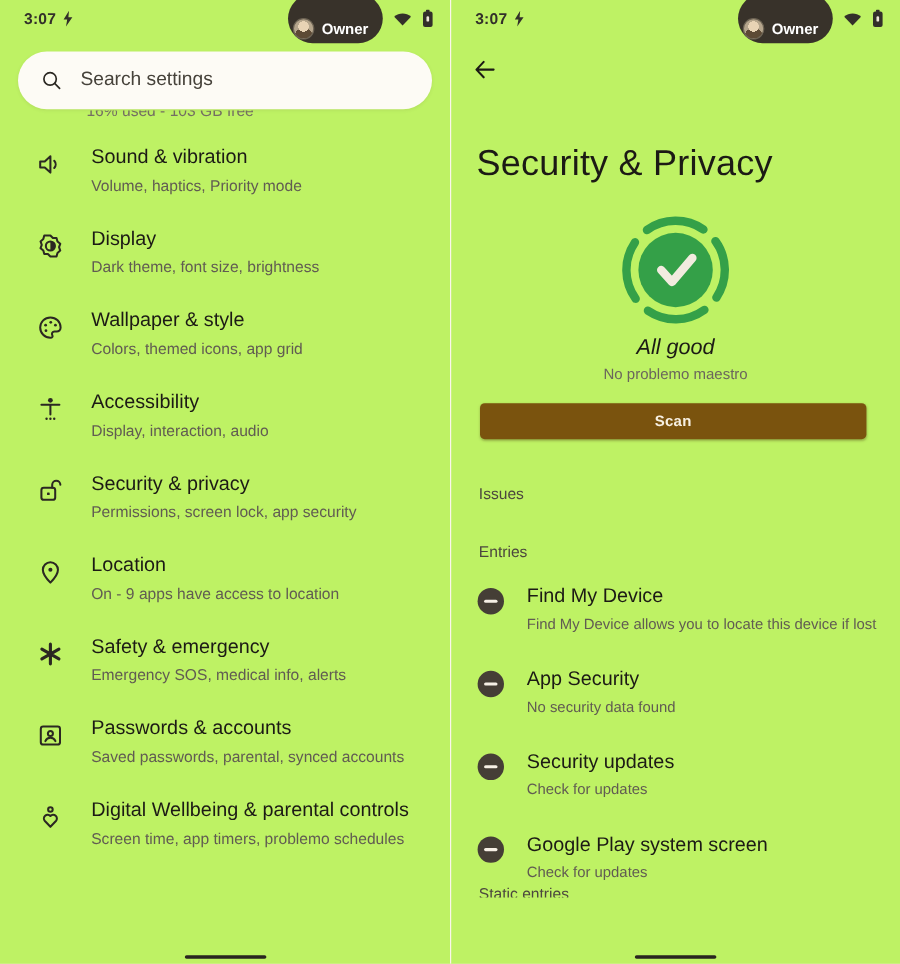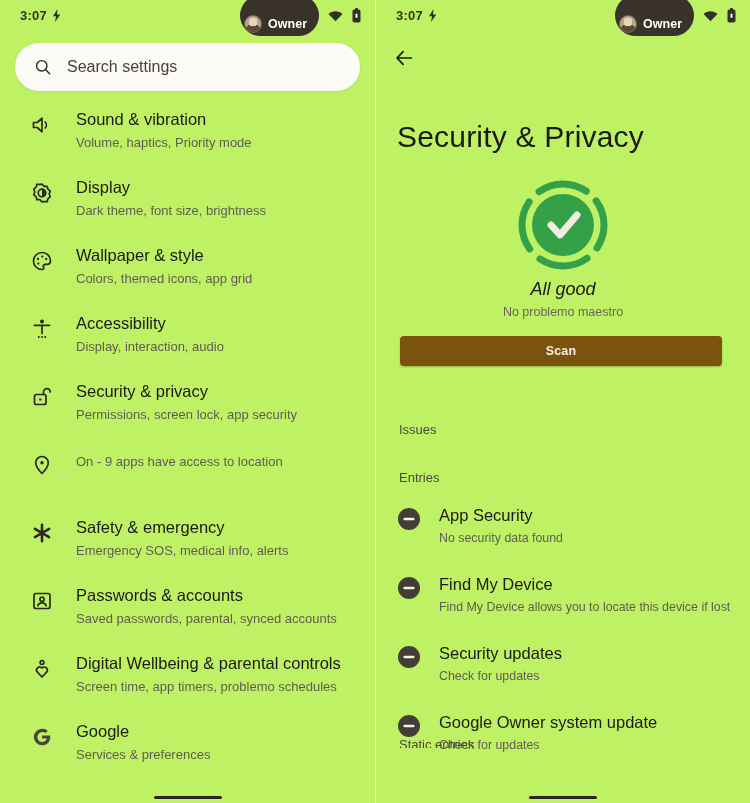--- a/index.html
+++ b/index.html
@@ -77,21 +77,21 @@
   .status-headline { margin-top:8px; text-align:center; font-size:18px; font-weight:500; color:#1c1a15;font-style:italic; }
   .status-subtext { margin-top:5px; text-align:center; font-size:12.5px; color:#6b665c; }
   .scan-button {
     margin:17px 28px 0 24px; height:30px; border-radius:4px;
     background:#7a530e; color:#f7f0e2;
     display:flex; align-items:center; justify-content:center;
     font-size:12.5px; font-weight:bold; letter-spacing:.2px; cursor:pointer;
     box-shadow:0 1px 2px rgba(80,60,20,.35);
   }
   .section-label { margin:0 0 0 23px; font-size:13px; font-weight:500; color:#4c473e; }
-  .section-issues { margin-top:56px; }
+  .section-issues { margin-top:38px; }
   .section-entries { margin-top:33px; }
   .entries-list { margin-top:6px; }
   .entry-row { display:flex; align-items:flex-start; padding:14px 12px 14px 21px; cursor:pointer; }
   .entry-row .row-icon { width:24px; height:24px; margin:2px 18px 0 0; flex:none; }
   .entry-title { font-size:16.5px; color:#1c1a15; line-height:21px; }
   .entry-subtitle { font-size:12.4px; color:#615c52; line-height:16px; margin-top:4px; white-space:nowrap; }
   .static-entries-clip {
     position:absolute; left:23px; top:737px; height:11px; overflow:hidden;
   }
   .static-entries-clip span { display:block; font-size:13px; font-weight:500; color:#4c473e; }
@@ -140,20 +140,23 @@
     <div class="search-bar">
       <span class="sb-icon">
           <svg width="20" height="20" viewBox="0 0 24 24">
             <circle cx="10.5" cy="10.5" r="6.2" fill="none" stroke="#2b2822" stroke-width="1.7" stroke-linecap="round" stroke-linejoin="round"></circle>
             <path d="M15.3 15.3 L20 20" fill="none" stroke="#2b2822" stroke-width="1.7" stroke-linecap="round" stroke-linejoin="round"></path>
           </svg>
         </span>
       <span class="search-text">Search settings</span>
     </div>
 
+    <div class="storage-clip">
+      <span>16% used - 103 GB free</span>
+    </div>
 
     <div class="settings-list" id="settings-list">
   <div class="settings-row">
     <span class="row-icon">
             <svg width="24" height="24" viewBox="0 0 24 24">
               <path d="M3.5 9.5 v5 h3.8 L12 18.8 V5.2 L7.3 9.5 Z" fill="none" stroke="#2b2822" stroke-width="1.7" stroke-linecap="round" stroke-linejoin="round"></path>
               <path d="M15.2 9 a4.4 4.4 0 0 1 0 6" fill="none" stroke="#2b2822" stroke-width="1.7" stroke-linecap="round" stroke-linejoin="round"></path>
             </svg>
           </span>
     <span class="row-text">
@@ -223,20 +226,21 @@
   </div>
 
   <div class="settings-row">
     <span class="row-icon">
             <svg width="24" height="24" viewBox="0 0 24 24">
               <path d="M12 3.5 a6.3 6.3 0 0 1 6.3 6.3 c0 4.4-6.3 10.7-6.3 10.7 s-6.3-6.3-6.3-10.7 A6.3 6.3 0 0 1 12 3.5 Z" fill="none" stroke="#2b2822" stroke-width="1.7" stroke-linecap="round" stroke-linejoin="round"></path>
               <circle cx="12" cy="9.8" r="1.7" fill="#2b2822"></circle>
             </svg>
           </span>
     <span class="row-text">
+      <span class="row-title">Location</span>
       <span class="row-subtitle">On - 9 apps have access to location</span>
     </span>
   </div>
 
   <div class="settings-row">
     <span class="row-icon">
             <svg width="24" height="24" viewBox="0 0 24 24">
               <path d="M12 3.8 V20.2 M4.9 7.9 l14.2 8.2 M19.1 7.9 L4.9 16.1" fill="none" stroke="#2b2822" stroke-width="2.6" stroke-linecap="round"></path>
             </svg>
           </span>
@@ -266,31 +270,20 @@
               <circle cx="12" cy="5.6" r="1.9" fill="none" stroke="#2b2822" stroke-width="1.7" stroke-linecap="round" stroke-linejoin="round"></circle>
               <path d="M12 20 l-4.6-4.8 a3.1 3.1 0 0 1 4.6-4.2 a3.1 3.1 0 0 1 4.6 4.2 Z" fill="none" stroke="#2b2822" stroke-width="1.7" stroke-linecap="round" stroke-linejoin="round"></path>
             </svg>
           </span>
     <span class="row-text">
       <span class="row-title">Digital Wellbeing &amp; parental controls</span>
       <span class="row-subtitle">Screen time, app timers, problemo schedules</span>
     </span>
   </div>
 
-  <div class="settings-row">
-    <span class="row-icon">
-            <svg width="24" height="24" viewBox="0 0 24 24">
-              <path d="M12 10.4 h8.2 c0.1 0.5 0.1 1 0.1 1.6 c0 4.8-3.4 8.3-8.3 8.3 A8.3 8.3 0 1 1 17.8 5.9 l-2.3 2.2 A5 5 0 1 0 12 17 c2.4 0 4.2-1.3 4.8-3.5 H12 Z" fill="#4a453d"></path>
-            </svg>
-          </span>
-    <span class="row-text">
-      <span class="row-title">Google</span>
-      <span class="row-subtitle">Services &amp; preferences</span>
-    </span>
-  </div>
 </div>
 
     <div class="gesture-bar"></div>
   </div>
 
   <div class="panel right-panel">
     <div class="status-bar">
       <div class="status-left">
         <span class="status-time">3:07</span>
         <span class="sb-icon">
@@ -344,60 +337,60 @@
 
     <div class="entries-list" id="entries-list">
   <div class="entry-row">
     <span class="row-icon">
             <svg width="24" height="24" viewBox="0 0 24 24">
               <circle cx="12" cy="12" r="11" fill="#453e36"></circle>
               <rect x="6.4" y="10.7" width="11.2" height="2.6" rx="1.3" fill="#f6efe5"></rect>
             </svg>
           </span>
     <span class="row-text">
+      <span class="entry-title">Find My Device</span>
+      <span class="entry-subtitle">Find My Device allows you to locate this device if lost</span>
+    </span>
+  </div>
+
+  <div class="entry-row">
+    <span class="row-icon">
+            <svg width="24" height="24" viewBox="0 0 24 24">
+              <circle cx="12" cy="12" r="11" fill="#453e36"></circle>
+              <rect x="6.4" y="10.7" width="11.2" height="2.6" rx="1.3" fill="#f6efe5"></rect>
+            </svg>
+          </span>
+    <span class="row-text">
       <span class="entry-title">App Security</span>
       <span class="entry-subtitle">No security data found</span>
     </span>
   </div>
 
   <div class="entry-row">
     <span class="row-icon">
             <svg width="24" height="24" viewBox="0 0 24 24">
               <circle cx="12" cy="12" r="11" fill="#453e36"></circle>
               <rect x="6.4" y="10.7" width="11.2" height="2.6" rx="1.3" fill="#f6efe5"></rect>
             </svg>
           </span>
     <span class="row-text">
-      <span class="entry-title">Find My Device</span>
-      <span class="entry-subtitle">Find My Device allows you to locate this device if lost</span>
+      <span class="entry-title">Security updates</span>
+      <span class="entry-subtitle">Check for updates</span>
     </span>
   </div>
 
   <div class="entry-row">
     <span class="row-icon">
             <svg width="24" height="24" viewBox="0 0 24 24">
               <circle cx="12" cy="12" r="11" fill="#453e36"></circle>
               <rect x="6.4" y="10.7" width="11.2" height="2.6" rx="1.3" fill="#f6efe5"></rect>
             </svg>
           </span>
     <span class="row-text">
-      <span class="entry-title">Security updates</span>
-      <span class="entry-subtitle">Check for updates</span>
-    </span>
-  </div>
-
-  <div class="entry-row">
-    <span class="row-icon">
-            <svg width="24" height="24" viewBox="0 0 24 24">
-              <circle cx="12" cy="12" r="11" fill="#453e36"></circle>
-              <rect x="6.4" y="10.7" width="11.2" height="2.6" rx="1.3" fill="#f6efe5"></rect>
-            </svg>
-          </span>
-    <span class="row-text">
-      <span class="entry-title">Google Owner system update</span>
+      <span class="entry-title">Google Play system screen</span>
       <span class="entry-subtitle">Check for updates</span>
     </span>
   </div>
 </div>
 
     <div class="static-entries-clip">
       <span>Static entries</span>
     </div>
 
     <div class="gesture-bar"></div>

